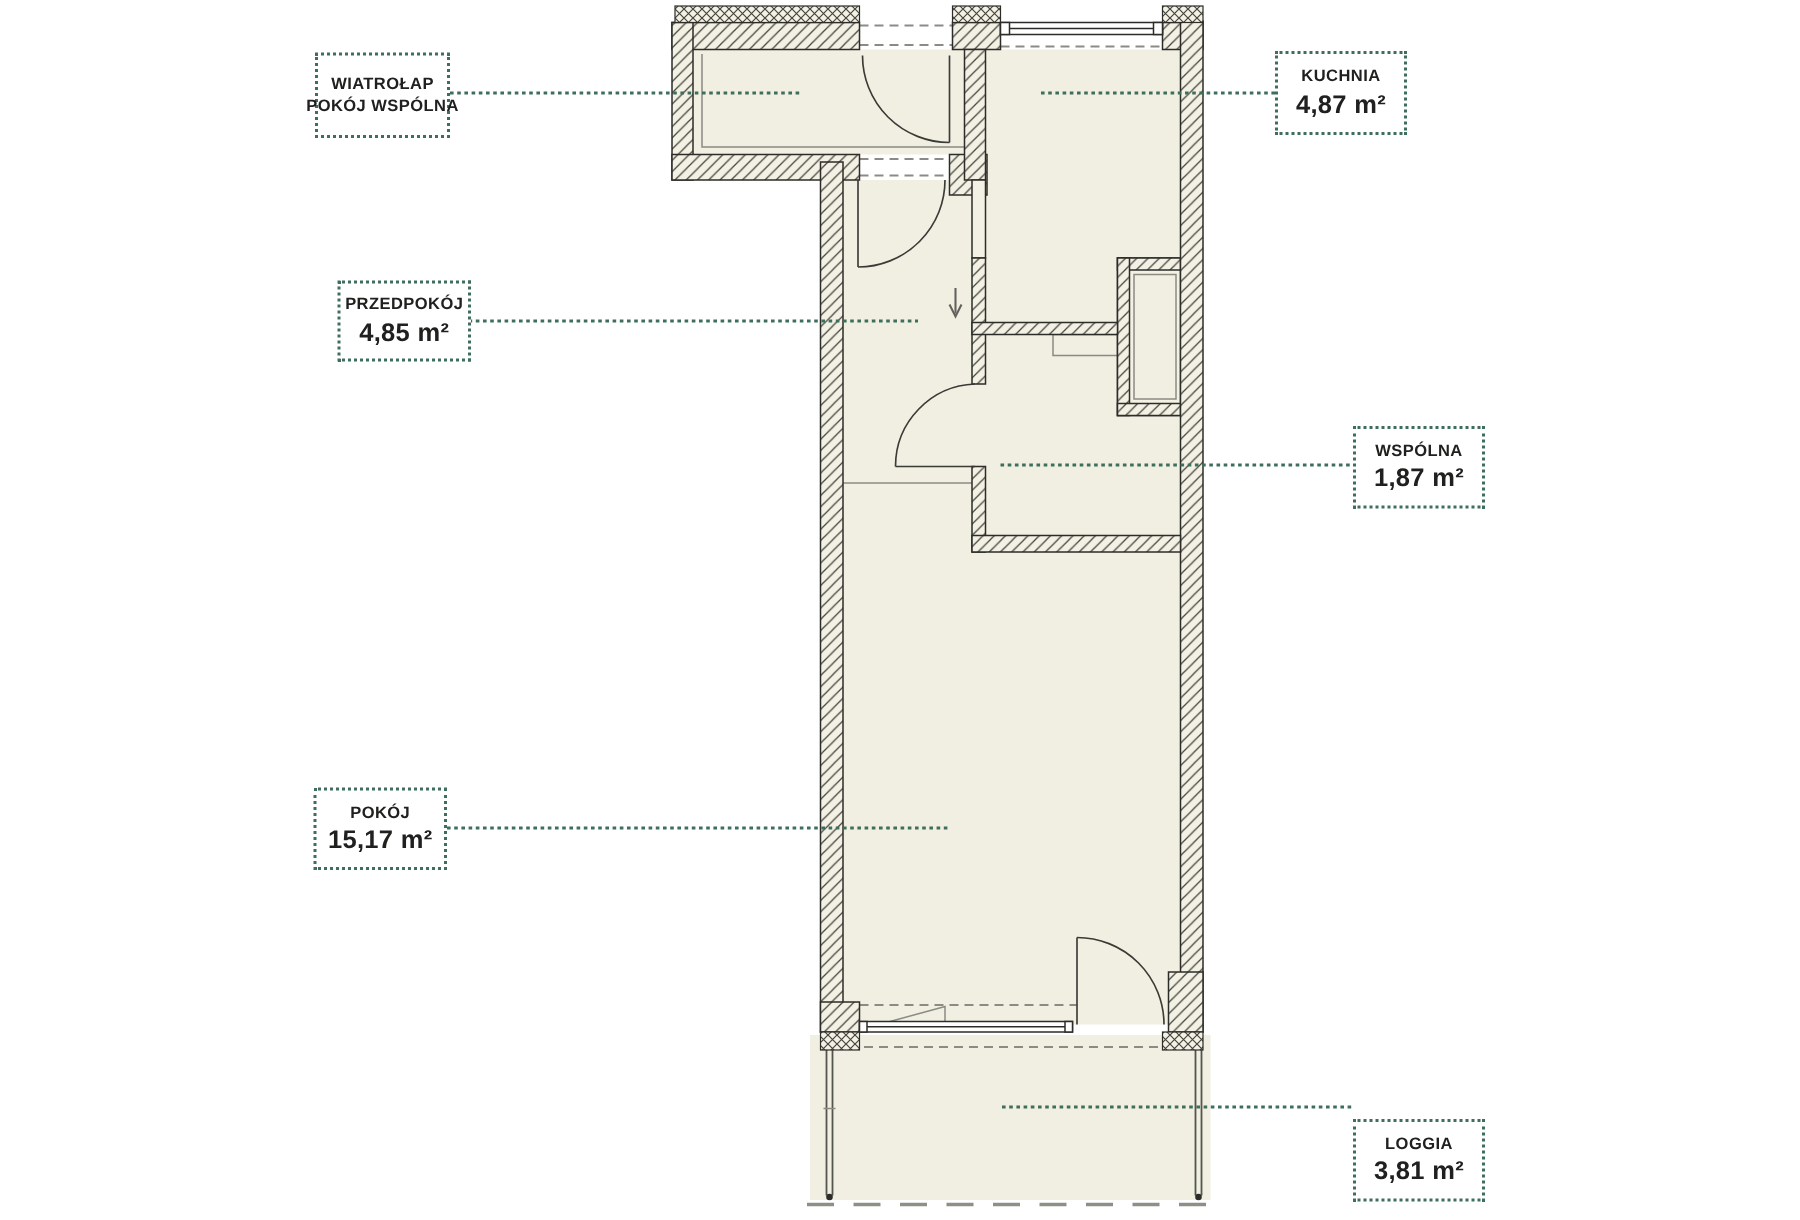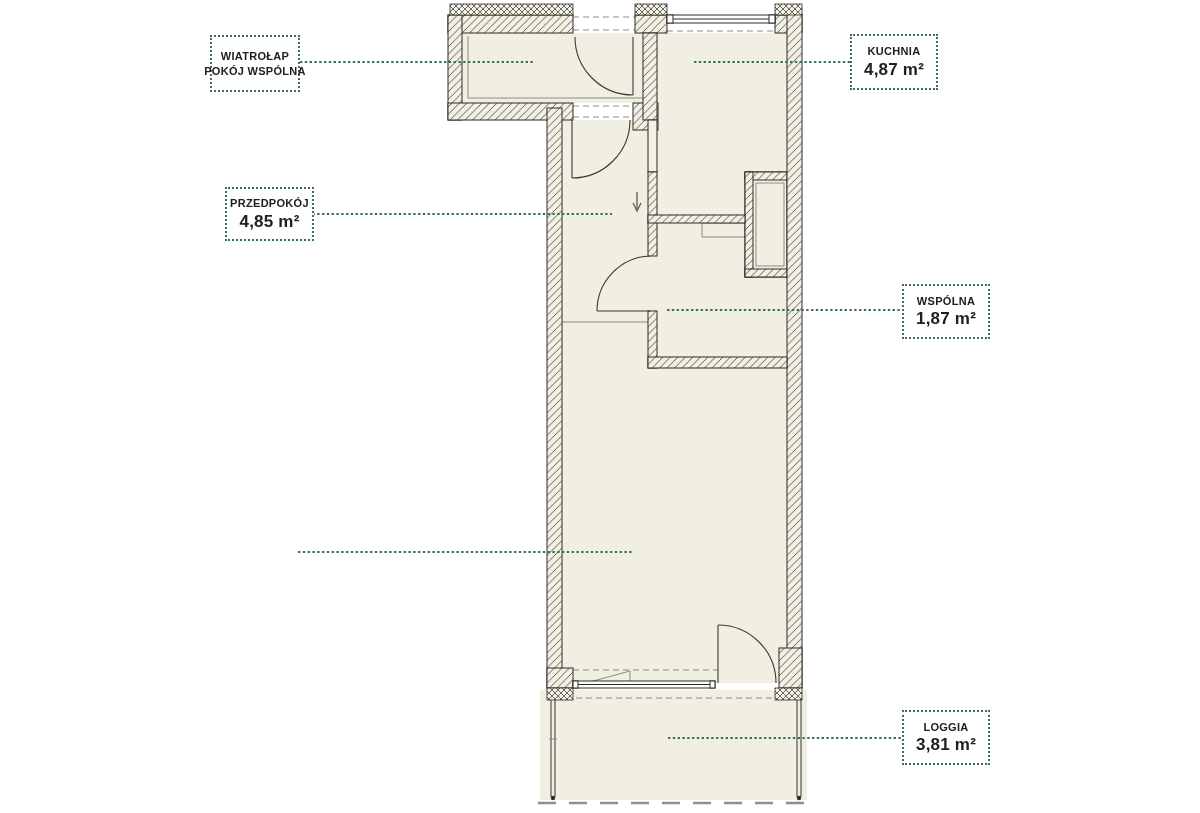--- a/index.html
+++ b/index.html
@@ -167,19 +167,23 @@
   <div class="room-label" style="left:225px;top:187px;width:89px;height:54px">
     <div class="rl-name">PRZEDPOKÓJ</div>
     <div class="rl-area">4,85 m²</div>
   </div>
 
   <div class="room-label" style="left:902px;top:284px;width:88px;height:55px">
     <div class="rl-name">WSPÓLNA</div>
     <div class="rl-area">1,87 m²</div>
   </div>
 
+  <div class="room-label" style="left:209px;top:525px;width:89px;height:55px">
+    <div class="rl-name">POKÓJ</div>
+    <div class="rl-area">15,17 m²</div>
+  </div>
 
-  <div class="room-label" style="left:902px;top:710px;width:88px;height:55px">
+  <div class="room-label" style="left:902px;top:746px;width:88px;height:55px">
     <div class="rl-name">LOGGIA</div>
     <div class="rl-area">3,81 m²</div>
   </div>
 
 </div>
 
 </body></html>

